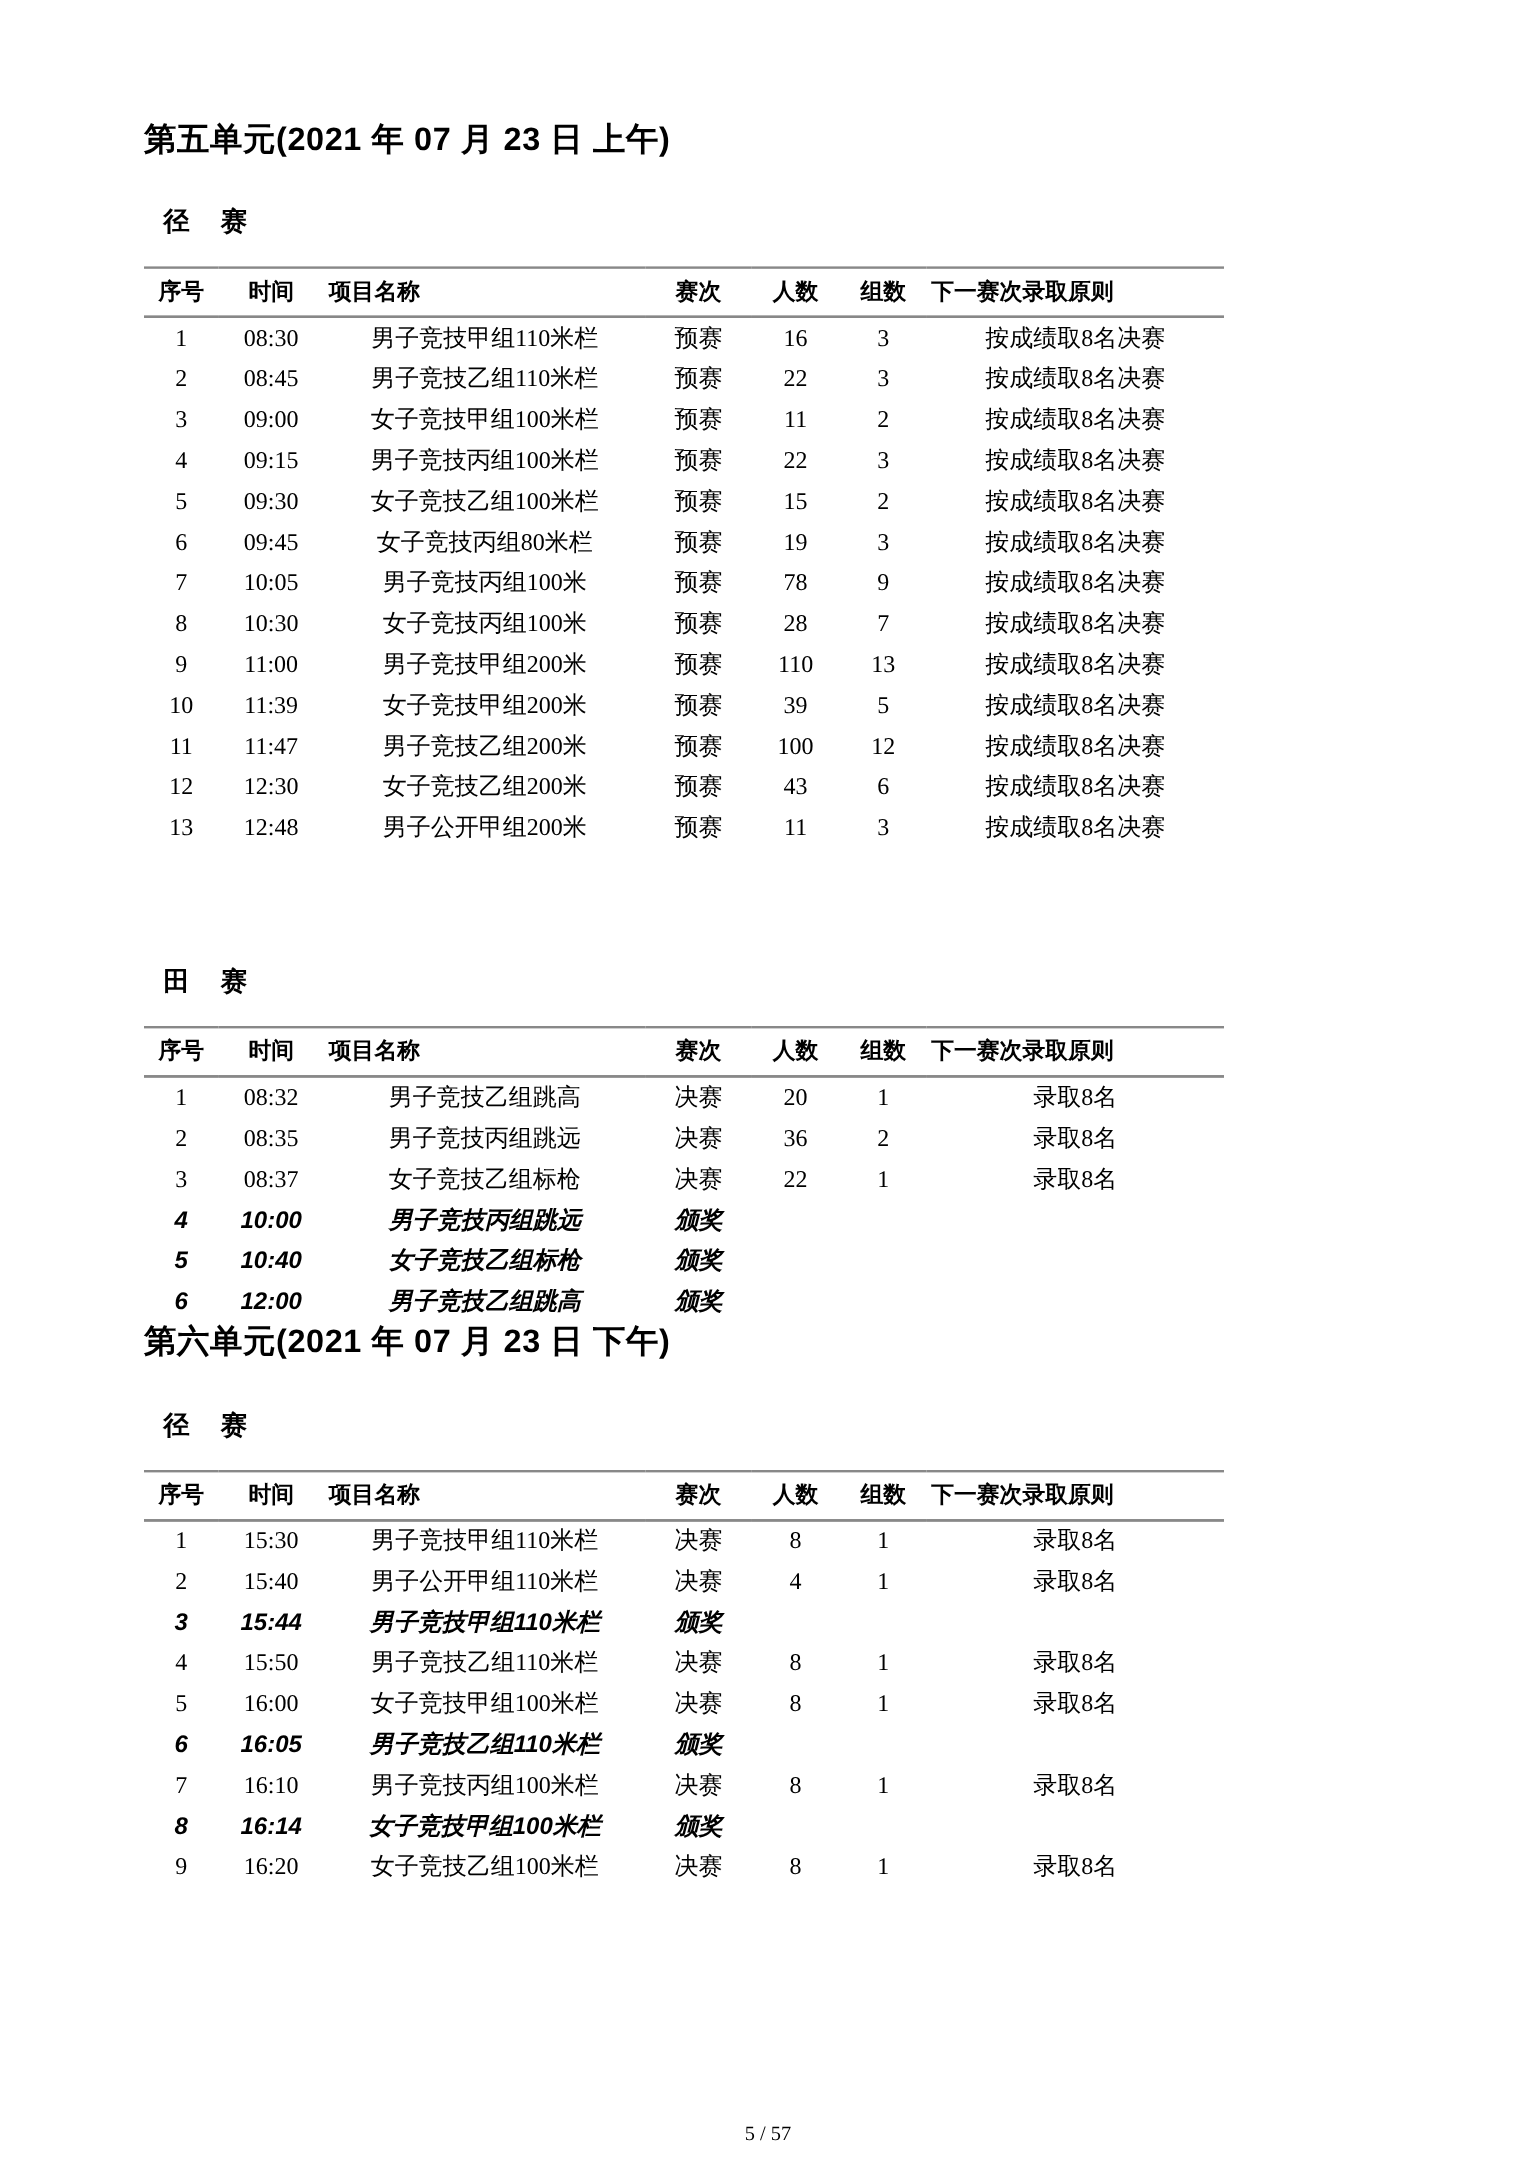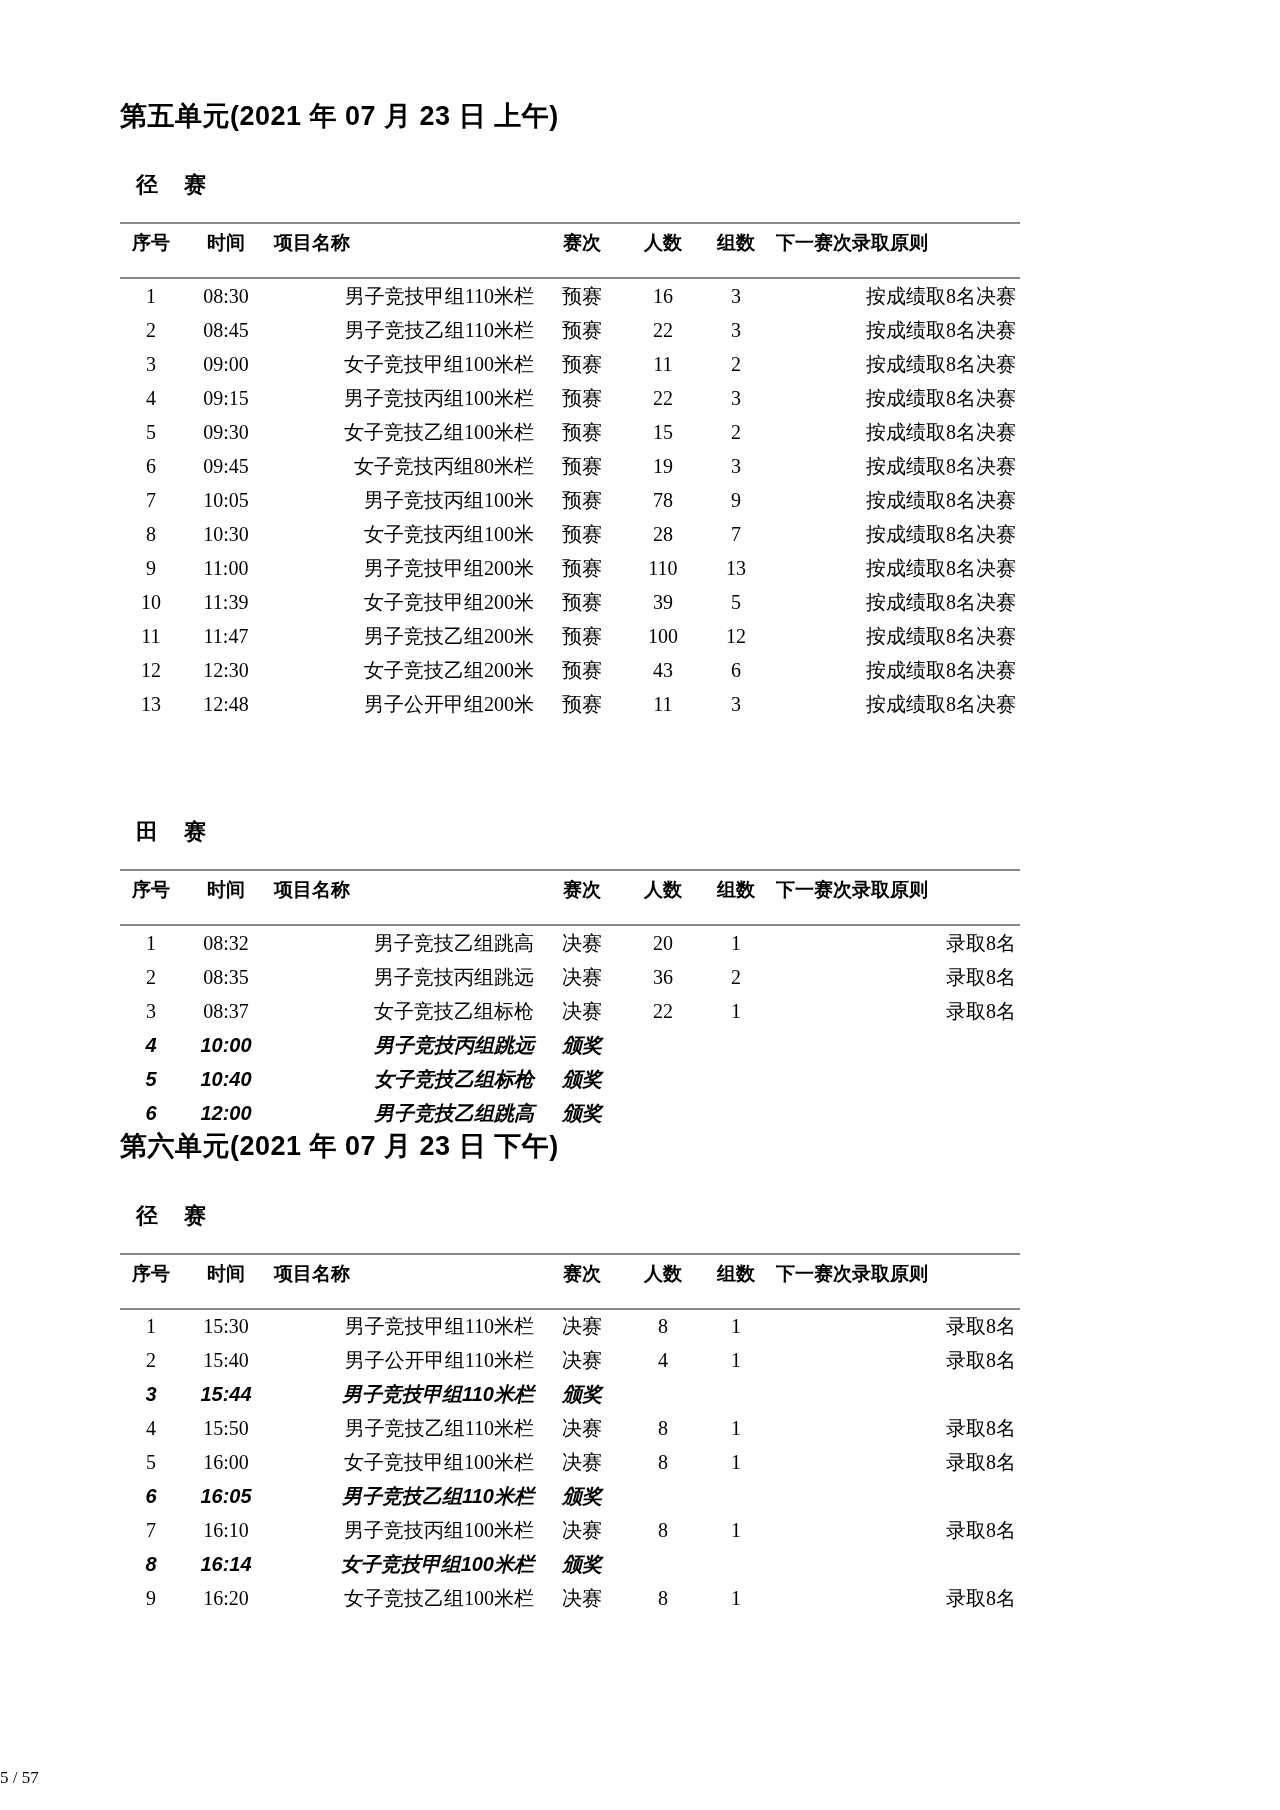--- a/index.html
+++ b/index.html
@@ -41,60 +41,60 @@
   table.sched {
     border-collapse: collapse;
     width: 900px;
     table-layout: fixed;
     margin: 0 0 0 0;
   }
   table.sched thead th {
     font-family: Liberation Sans, sans-serif;
     font-size: 19px;
     font-weight: bold;
-    padding: 6px 4px 21px 4px;
+    padding: 6px 4px 7px 4px;
     border-top: 2.5px solid #888888;
     border-bottom: 2.5px solid #888888;
     text-align: center;
     white-space: nowrap;
   }
   table.sched thead th.left {
     text-align: left;
   }
   table.sched tbody td {
     font-size: 20px;
     padding: 3.5px 4px;
     text-align: center;
     white-space: nowrap;
     line-height: 1.35;
   }
   table.sched tbody td.name,
   table.sched tbody td.rule {
-    text-align: right;
+    text-align: center;
   }
   tr.award td {
     font-style: italic;
     font-weight: bold;
     font-family: "Liberation Sans", "DejaVu Sans", sans-serif;
     font-size: 19px;
   }
   col.c-no    { width: 62px; }
   col.c-time  { width: 88px; }
   col.c-name  { width: 268px; }
   col.c-round { width: 88px; }
   col.c-count { width: 74px; }
   col.c-group { width: 72px; }
   col.c-rule  { width: 248px; }
   .gap-lg { height: 96px; }
   .footer {
     position: absolute;
     left: 0;
     right: 0;
     bottom: 22px;
-    text-align: left;
+    text-align: center;
     font-size: 17px;
     font-family: "Liberation Serif", "DejaVu Serif", serif;
   }
 </style>
 </head>
 <body>
 
 <div class="page">
 
   <h1 class="unit-title">第五单元(2021 年 07 月 23 日 上午)</h1>

